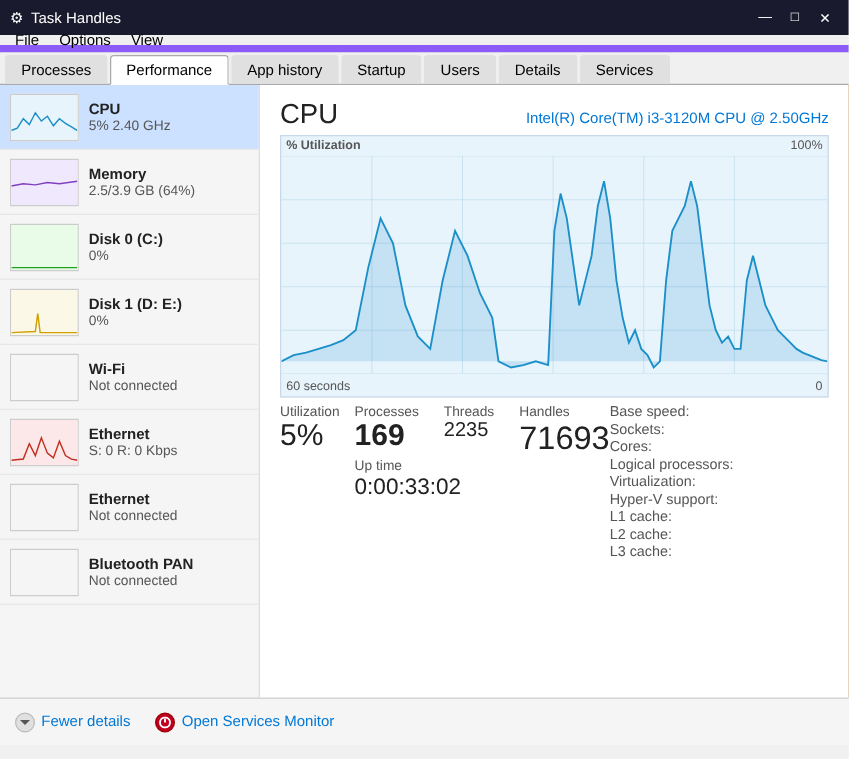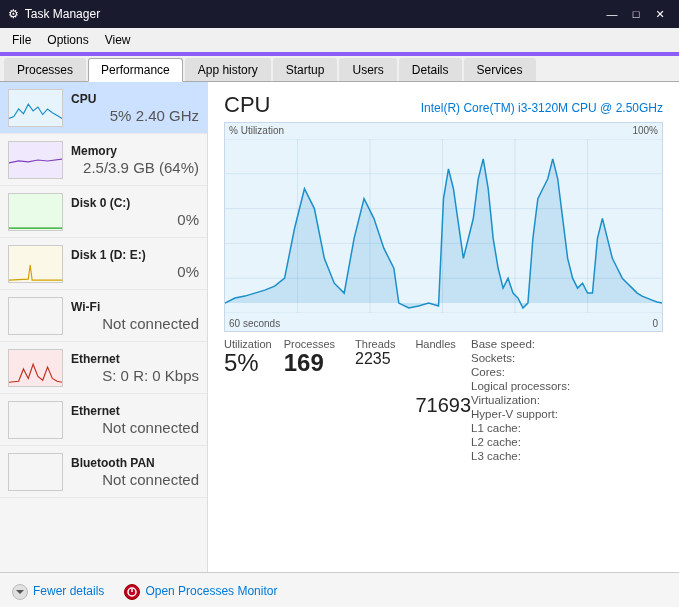--- a/index.html
+++ b/index.html
@@ -37,25 +37,25 @@
       border: none;
       color: #fff;
       font-size: 11px;
       cursor: pointer;
       display: flex;
       align-items: center;
       justify-content: center;
     }
     .menu-bar {
       background: #f0f0f0;
-      height: 28px;
+      height: 14px;
       display: flex;
       align-items: center;
       padding: 0 4px;
-      border-bottom: 4px solid #8b5cf6;
+      border-bottom: 6px solid #8b5cf6;
     }
     .menu-item {
       padding: 2px 8px;
       font-size: 12px;
       cursor: pointer;
       height: 100%;
       display: flex;
       align-items: center;
     }
     .tabs-bar {
@@ -111,21 +111,21 @@
       height: 38px;
       border: 1px solid #ccc;
       margin-right: 8px;
       flex-shrink: 0;
       overflow: hidden;
       position: relative;
       background: #fff;
     }
     .sidebar-info { flex: 1; }
     .sidebar-name { font-weight: 600; font-size: 12px; color: #222; }
-    .sidebar-detail { font-size: 15px; color: #555; margin-top: 1px; text-align: right; }
+    .sidebar-detail { font-size: 11px; color: #555; margin-top: 1px; }
     
     .mini-chart { width: 100%; height: 100%; }
     .right-panel {
       flex: 1;
       padding: 10px 16px;
       background: #fff;
       overflow: hidden;
     }
     .cpu-header {
       display: flex;
@@ -142,20 +142,21 @@
       height: 210px;
       margin-bottom: 6px;
       overflow: hidden;
     }
     .chart-label-top {
       position: absolute;
       top: 2px;
       left: 4px;
       font-size: 10px;
       color: #555;
+      font-weight: bold;
     }
     .chart-label-top-right {
       position: absolute;
       top: 2px;
       right: 4px;
       font-size: 10px;
       color: #555;
     }
     .chart-label-bottom {
       position: absolute;
@@ -228,21 +229,21 @@
       stroke: #b8d8e8;
       stroke-width: 0.5;
     }
   </style>
 </head>
 <body>
 
 <div class="title-bar">
   <div class="title-bar-left">
     <span>⚙</span>
-    <span>Task Manager</span>
+    <span>Task Handles</span>
   </div>
   <div class="title-bar-controls">
     <button class="title-btn">—</button>
     <button class="title-btn">□</button>
     <button class="title-btn close">✕</button>
   </div>
 </div>
 
 <div class="menu-bar">
   <div class="menu-item">File</div>
@@ -409,22 +410,26 @@
             <div class="stat-block">
               <div class="stat-label">Processes</div>
               <div class="stat-value" style="font-size:24px;font-weight:bold;">169</div>
             </div>
             <div class="stat-block">
               <div class="stat-label">Threads</div>
               <div class="stat-value" style="font-size:16px;">2235</div>
             </div>
             <div class="stat-block">
               <div class="stat-label">Handles</div>
-              <div class="stat-value" style="font-size:20px;margin-top:44px;">71693</div>
+              <div class="stat-value" style="font-size:26px;">71693</div>
             </div>
+          </div>
+          <div class="uptime-block">
+            <div class="uptime-label">Up time</div>
+            <div class="uptime-value">0:00:33:02</div>
           </div>
         </div>
       </div>
 
       <div style="font-size:11.5px; min-width:200px;">
         <div class="info-row">
           <span class="info-key">Base speed:</span>
 
         </div>
         <div class="info-row">
@@ -474,15 +479,15 @@
     </div>
     <span>Fewer details</span>
   </button>
   <button class="bottom-btn">
     <div class="bottom-icon" style="background:#c00020; border:1px solid #900;">
       <svg width="10" height="10" viewBox="0 0 10 10">
         <circle cx="5" cy="5" r="4" fill="none" stroke="#fff" stroke-width="1.5"></circle>
         <line x1="5" y1="2" x2="5" y2="5" stroke="#fff" stroke-width="1.5"></line>
       </svg>
     </div>
-    <span>Open Processes Monitor</span>
+    <span>Open Services Monitor</span>
   </button>
 </div>
 
 </body></html>

